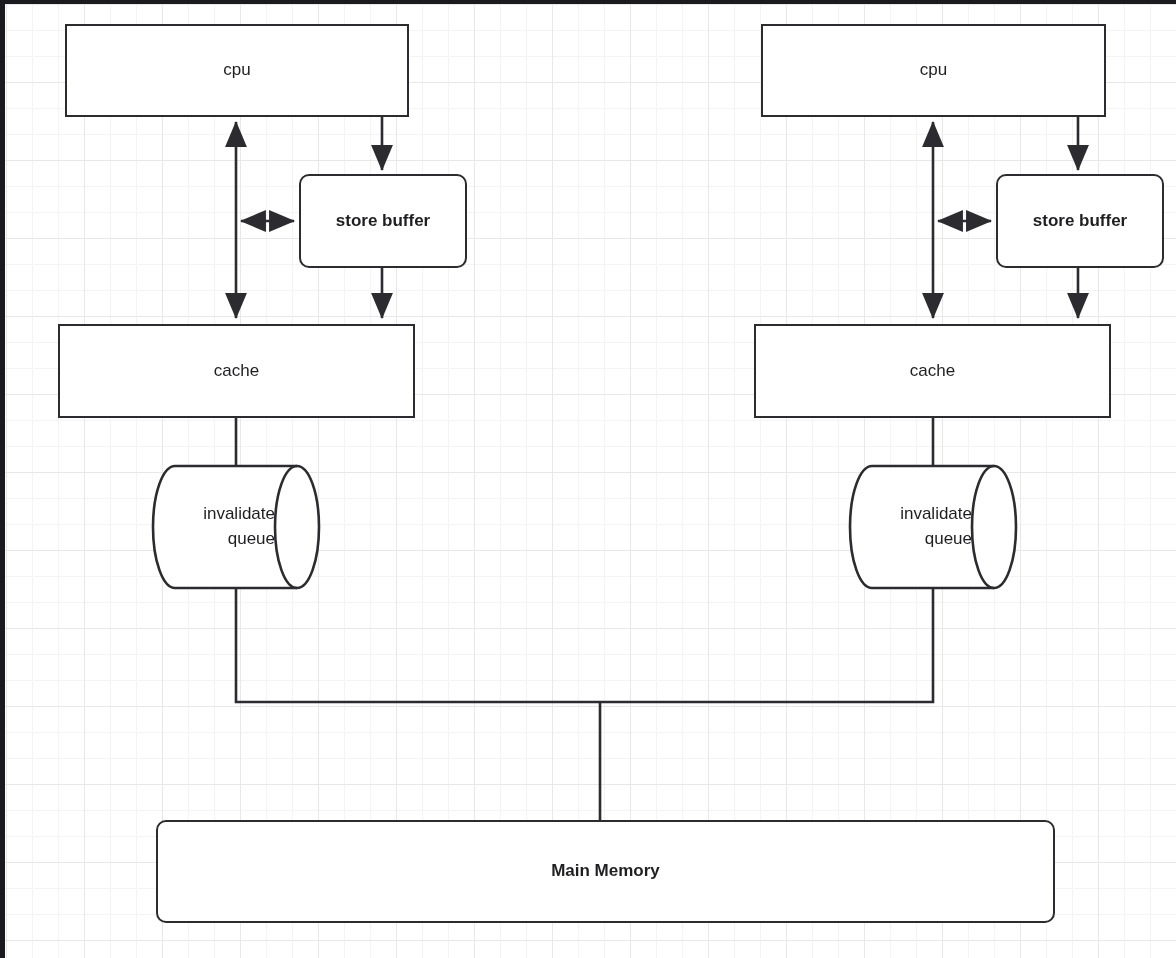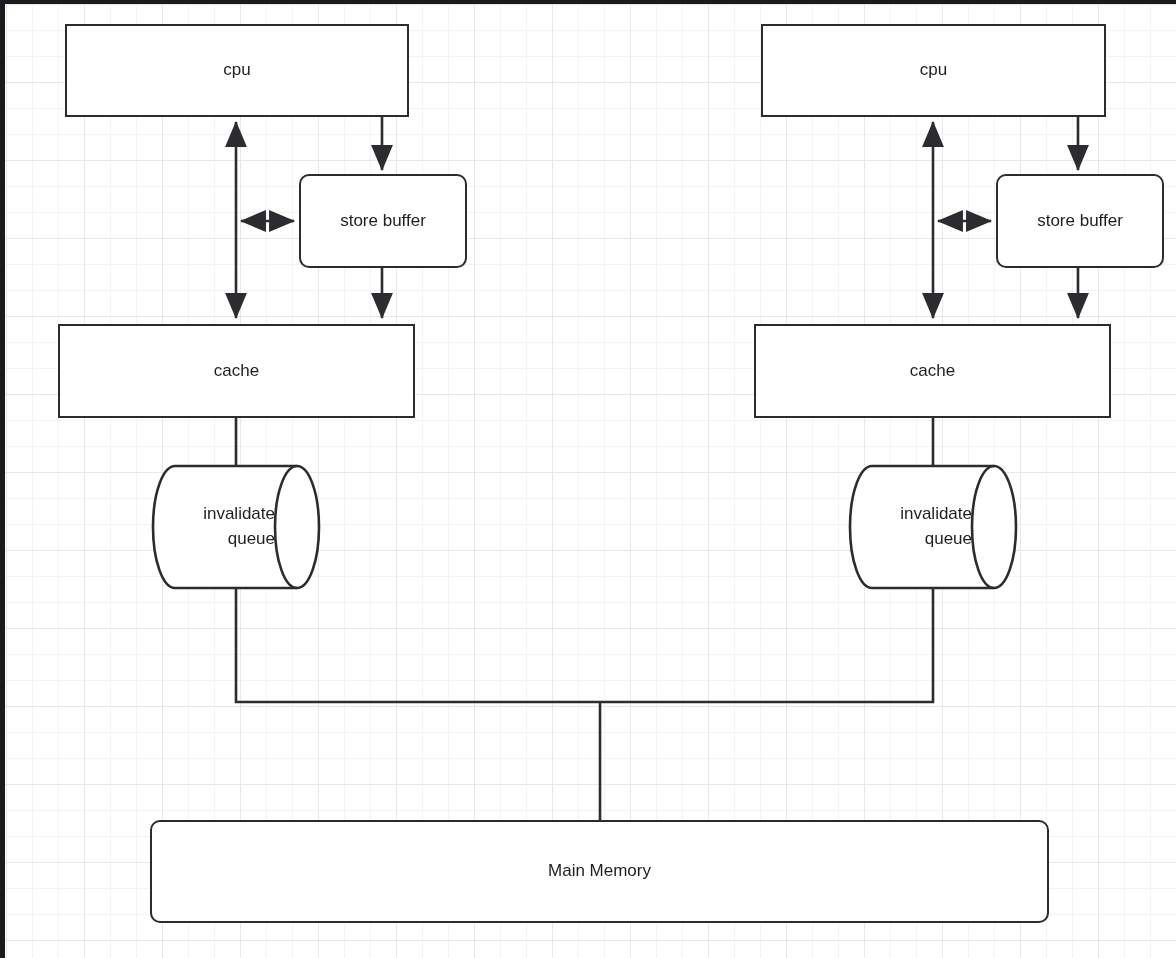--- a/index.html
+++ b/index.html
@@ -54,21 +54,21 @@
     background: #ffffff;
     border: 2px solid #2b2b30;
     display: flex;
     align-items: center;
     justify-content: center;
     color: #1f1f23;
     font-size: 17px;
     line-height: 1.3;
     text-align: center;
   }
-  .node.rounded { border-radius: 10px; }
+  .node.rounded { border-radius: 10px; font-weight: bold; }
   .cyl {
     position: absolute;
   }
   .cyl .label {
     position: absolute;
     left: 0;
     top: 0;
     width: 100%;
     height: 100%;
     display: flex;
@@ -166,17 +166,17 @@
     <svg width="170" height="126" viewBox="0 0 170 126">
       <path d="M 24,2 L 146,2 A 22,61 0 0 1 146,124 L 24,124 A 22,61 0 0 1 24,2 Z" fill="#ffffff" stroke="#2b2b30" stroke-width="2.6"></path>
       <path d="M 146,2 A 22,61 0 0 0 146,124" fill="none" stroke="#2b2b30" stroke-width="2.6"></path>
     </svg>
     <div class="label">
       <span>invalidate</span>
       <span>queue</span>
     </div>
   </div>
 
-  <div class="node rounded" style="left:150px; top:820px; width:899px; height:103px;">
+  <div class="node rounded" style="left:156px; top:820px; width:899px; height:103px;">
     <span>Main Memory</span>
   </div>
 
 </div>
 
 </body></html>

